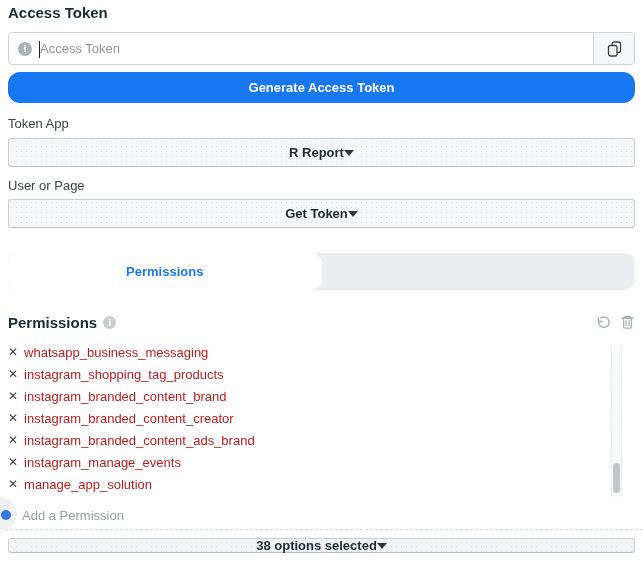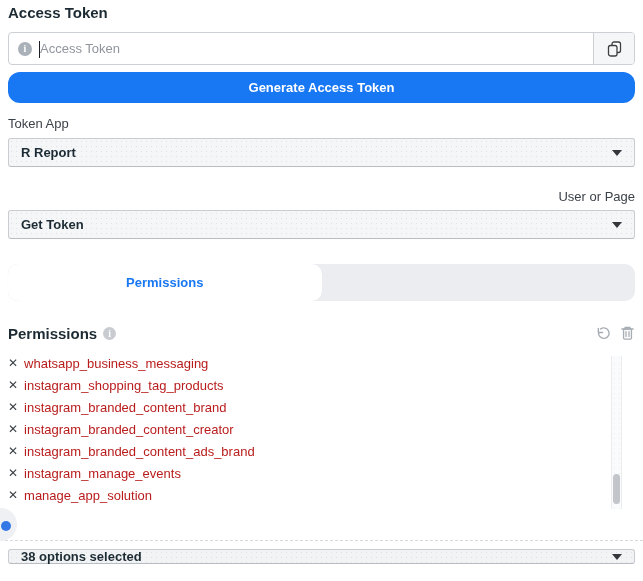--- a/index.html
+++ b/index.html
@@ -90,32 +90,32 @@
     cursor: pointer;
   }
   
   .field-label {
     margin-top: 13px;
     margin-bottom: 6px;
     font-size: 13px;
     line-height: 16px;
     color: #3c4249;
   }
-  .field-label.second { margin-top: 22px; margin-bottom: 5px; text-align: right; }
+  .field-label.second { margin-top: 11px; margin-bottom: 5px; }
   .select {
     height: 29px;
     border: 1px solid #c9ccd1;
     border-bottom-color: #b9bdc3;
     border-radius: 3px;
     background-color: #f5f6f7;
     background-image: radial-gradient(#dfe1e4 0.8px, transparent 0.9px);
     background-size: 5px 5px;
     display: flex;
     align-items: center;
-    justify-content: space-between;
+    justify-content: center;
     padding: 0 12px;
     font-weight: 700;
     font-size: 13px;
     color: #1c2b33;
     cursor: pointer;
   }
   .caret-down {
     width: 0; height: 0;
     border-left: 5px solid transparent;
     border-right: 5px solid transparent;
@@ -354,18 +354,19 @@
     </div>
   </div>
   <div class="scroll-track">
     <div class="scroll-thumb"></div>
   </div>
 </div>
 
 <div class="add-perm">
   <span class="hover-circle"></span>
   <span class="blue-dot"></span>
+  <input type="text" placeholder="Add a Permission" style="">
 </div>
 
 <div class="select options-select">
   <span>38 options selected</span>
   <span class="caret-down"></span>
 </div>
 
 </body></html>

